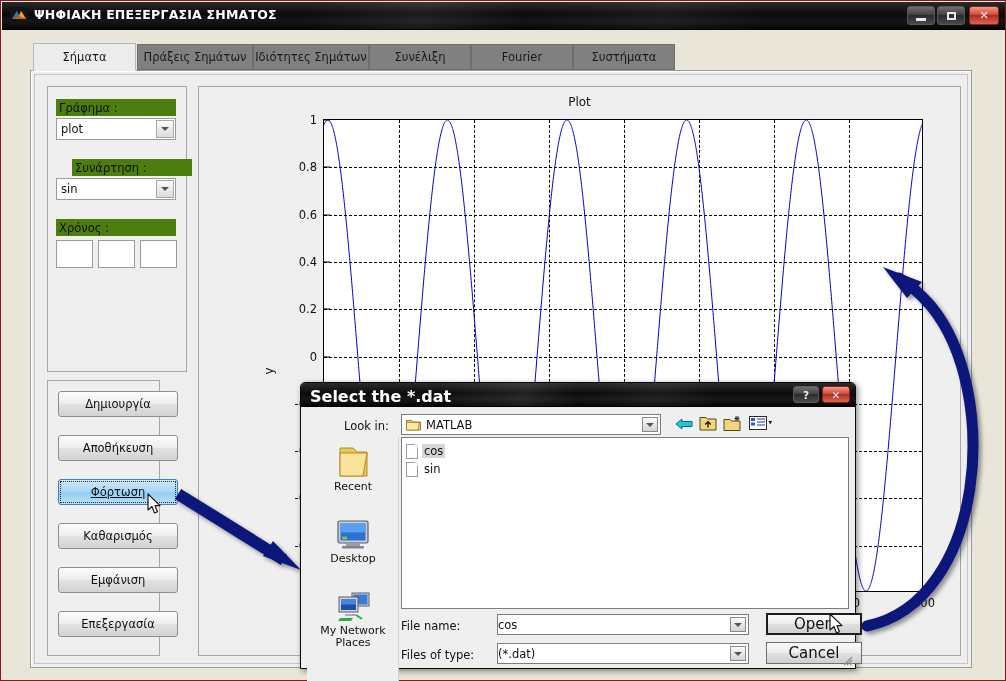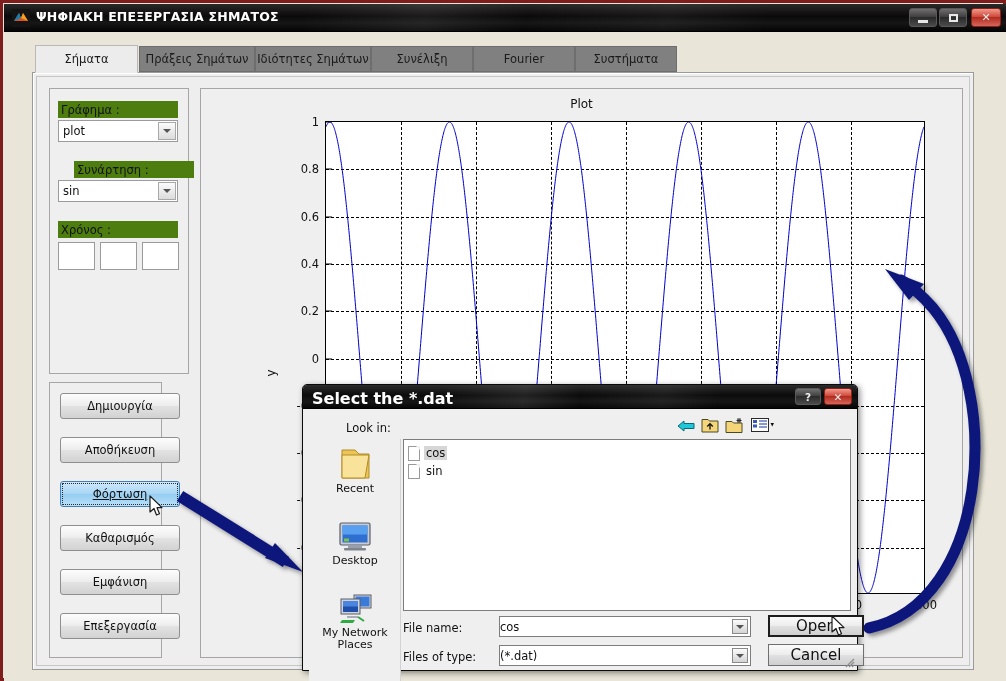--- a/index.html
+++ b/index.html
@@ -7,21 +7,21 @@
     width: 1006px; height: 681px;
     font-family: "DejaVu Sans", "Liberation Sans", sans-serif;
     overflow: hidden;
   }
   body { background: #ffffff; }
 
   
   #app-window {
     position: absolute; left: 0; top: 0; width: 1006px; height: 681px;
     background: #e9e6d9;
-    border: 3px solid #7f1d1d;
+    border: 1px solid #7f1d1d;
   }
 
   
   #titlebar {
     position: absolute; left: 1px; top: 1px; width: 1003px; height: 28px;
     background: linear-gradient(180deg,#2a2a2a 0%, #0a0a0a 45%, #161616 70%, #050505 100%);
     border-bottom: 1px solid #000;
   }
   #titlebar .sheen {
     position: absolute; left:0; top:0; width:100%; height:100%;
@@ -484,20 +484,30 @@
           <span>?</span>
         </div>
       <div class="dlgbtn" id="dlg-close">
           <span>✕</span>
         </div>
     </div>
 
     <div id="dlg-body">
 
       <div class="dlg-label" style="left:43px; top:12px;">Look in:</div>
+      <div class="dlg-combo" style="left:100px; top:7px; width:260px;">
+        <svg width="15" height="13" viewBox="0 0 15 13" style="margin-left:4px;margin-right:5px;flex:none">
+          <path d="M0.5 2.5 h5 l1.5 1.5 h7.5 v8 h-14 z" fill="#f5d57a" stroke="#9a7e20" stroke-width="1"></path>
+          <path d="M0.5 4.5 h13 l-1.5 7.5 h-11.5 z" fill="#fbe9a8" stroke="#9a7e20" stroke-width="0.8"></path>
+        </svg>
+        <span>MATLAB</span>
+        <span class="dd">
+            <i class="caret-dn"></i>
+          </span>
+      </div>
 
       <svg style="position:absolute;left:374px;top:9px;" width="18" height="16" viewBox="0 0 18 16">
         <path d="M1 8 L7 3 L7 5.5 L17 5.5 L17 10.5 L7 10.5 L7 13 Z" fill="#1ec8d8" stroke="#0a6a78" stroke-width="1"></path>
       </svg>
       <svg style="position:absolute;left:398px;top:8px;" width="18" height="17" viewBox="0 0 18 17">
         <path d="M1 2.5 h6 l1.5 1.5 h8.5 v11 h-16 z" fill="#f5d57a" stroke="#4a4a20" stroke-width="1"></path>
         <path d="M9 12.5 L9 7 M6.2 9.6 L9 6.7 L11.8 9.6" stroke="#1a1a1a" stroke-width="1.4" fill="none"></path>
       </svg>
       <svg style="position:absolute;left:422px;top:8px;" width="20" height="17" viewBox="0 0 20 17">
         <path d="M1 4.5 h6 l1.5 1.5 h8.5 v9.5 h-16 z" fill="#f5d57a" stroke="#4a4a20" stroke-width="1"></path>

